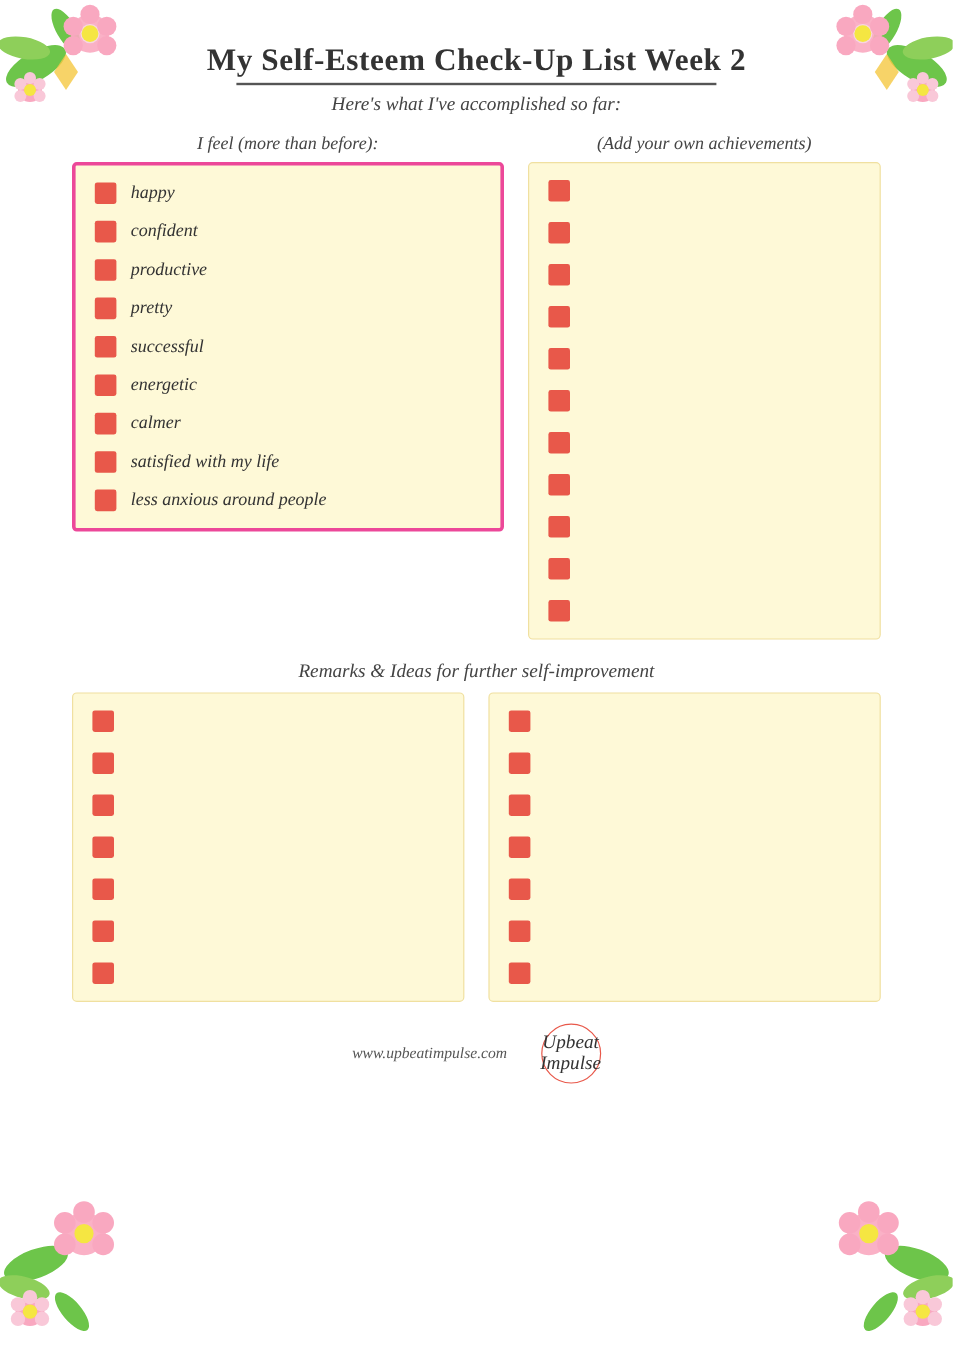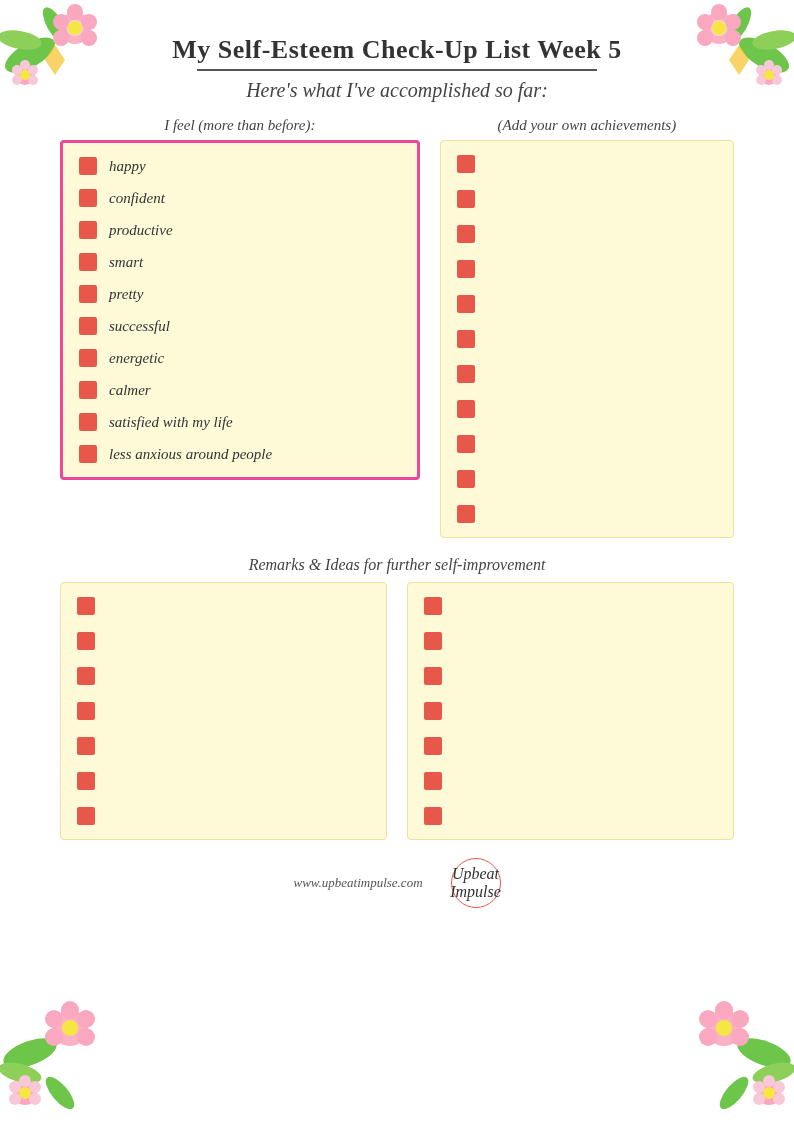--- a/index.html
+++ b/index.html
@@ -51,21 +51,21 @@
     }
 
     .title-underline {
       width: 400px;
       height: 2px;
       background: #555;
       margin: 4px auto 8px auto;
     }
 
     .subtitle {
-      font-size: 20px;
+      font-size: 16px;
       color: #444;
       font-style: italic;
       margin-bottom: 10px;
     }
 
     .two-col-section {
       display: flex;
       gap: 20px;
       margin: 0 20px;
       position: relative;
@@ -299,45 +299,41 @@
       <circle cx="95" cy="88" r="6" fill="#f9c8d8"></circle>
       <circle cx="105" cy="94" r="6" fill="#f9c8d8"></circle>
       <circle cx="105" cy="106" r="6" fill="#f9c8d8"></circle>
       <circle cx="85" cy="106" r="6" fill="#f9c8d8"></circle>
       <circle cx="85" cy="94" r="6" fill="#f9c8d8"></circle>
       <circle cx="95" cy="100" r="6" fill="#f5e642"></circle>
     </svg>
   </div>
 
   <div class="header">
-    <div class="main-title">My Self-Esteem Check-Up List Week 5</div>
+    <div class="main-title">My Self-Esteem Check-Up List Week 2</div>
     <div class="title-underline"></div>
     <div class="subtitle">Here's what I've accomplished so far:</div>
   </div>
 
   <div class="two-col-section">
 
     <div style="flex:1.1">
       <div class="col-label">I feel (more than before):</div>
       <div class="checklist-box">
         <div class="checklist-item">
           <div class="checkbox-sq"></div>
           <span class="checklist-text">happy</span>
         </div>
         <div class="checklist-item">
           <div class="checkbox-sq"></div>
           <span class="checklist-text">confident</span>
         </div>
         <div class="checklist-item">
           <div class="checkbox-sq"></div>
           <span class="checklist-text">productive</span>
-        </div>
-        <div class="checklist-item">
-          <div class="checkbox-sq"></div>
-          <span class="checklist-text">smart</span>
         </div>
         <div class="checklist-item">
           <div class="checkbox-sq"></div>
           <span class="checklist-text">pretty</span>
         </div>
         <div class="checklist-item">
           <div class="checkbox-sq"></div>
           <span class="checklist-text">successful</span>
         </div>
         <div class="checklist-item">

